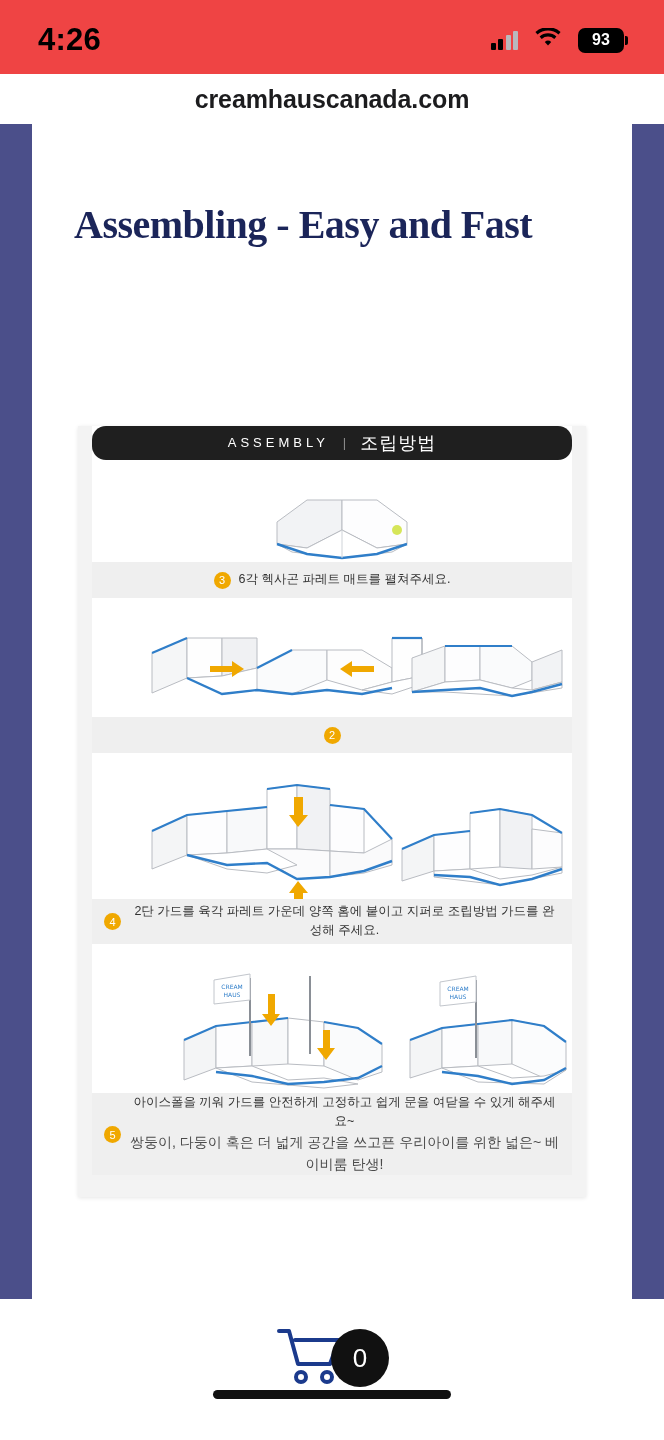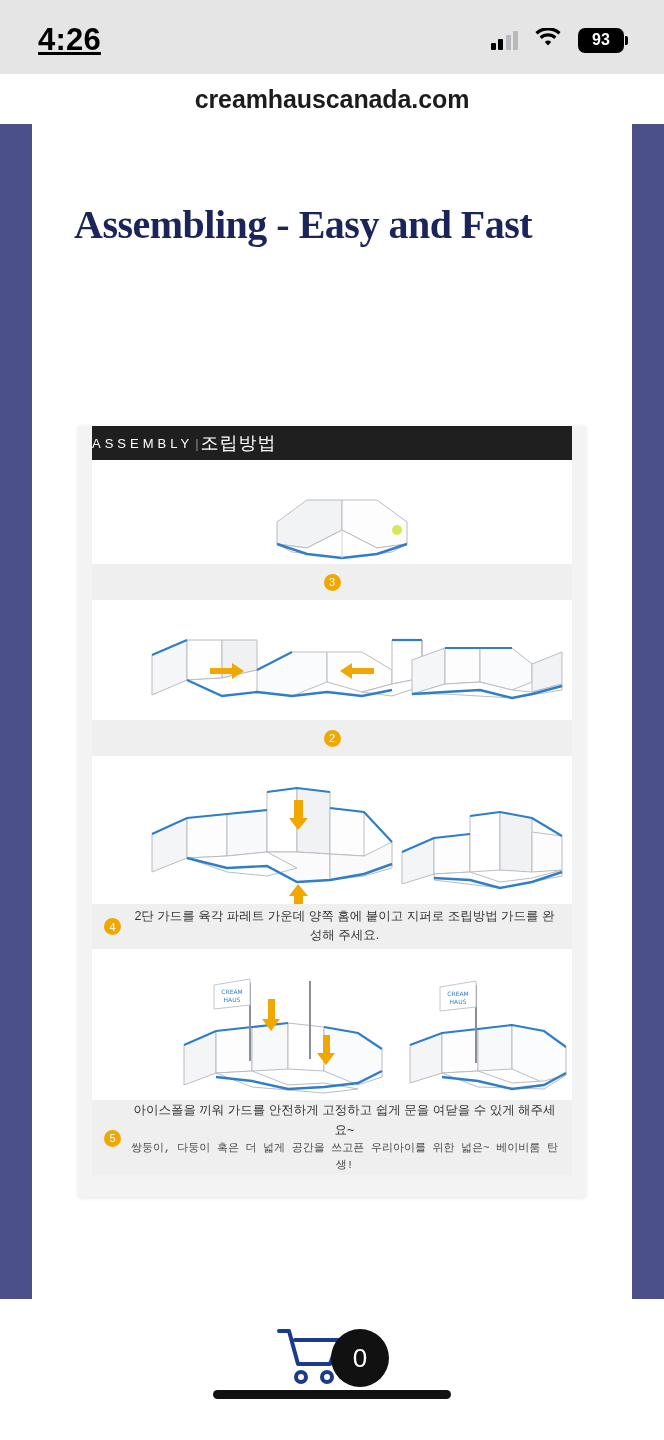--- a/index.html
+++ b/index.html
@@ -16,22 +16,21 @@
   }
 
   
   .status-bar {
     height: 74px;
     display: flex;
     align-items: center;
     justify-content: space-between;
     padding: 0 40px 0 38px;
     box-sizing: border-box;
-    background: #e5e5e5;
-    text-decoration: underline;
+    background: #ef4444;
   }
   .status-time {
     font-size: 31px;
     font-weight: 600;
     color: #000;
     letter-spacing: 0.2px;
     margin-top: 6px;
   }
   .status-right {
     display: flex;
@@ -137,22 +136,24 @@
     bottom: 22px;
     background: #ffffff;
     display: flex;
     flex-direction: column;
   }
   .assembly-header {
     background: #1f1f1f;
     height: 40px;
     display: flex;
     align-items: center;
-    gap: 2px;
+    justify-content: center;
+    gap: 14px;
     color: #ffffff;
+    border-radius: 14px;
   }
   .assembly-header .en {
     font-size: 13px;
     letter-spacing: 4px;
     font-weight: 500;
   }
   .assembly-header .divider {
     color: #8c8c8c;
     font-size: 13px;
   }
@@ -188,21 +189,21 @@
     align-items: center;
     justify-content: center;
     flex: 0 0 auto;
     margin-top: 1px;
   }
   .cap-text {
     font-size: 12.5px;
     color: #333333;
     line-height: 1.55;
   }
-  .cap-sub { font-size: 11px; color: #4a4a4a; display:block;font-family:Liberation Mono, monospace; }
+  .cap-sub { font-size: 14px; color: #4a4a4a; display:block; }
 
   
   .fig {
     width: 100%;
     display: block;
   }
 
   
   .bottom-bar {
     height: 118px;
@@ -290,20 +291,21 @@
               <polygon points="250,40 285,40 315,62 315,84 285,88 250,70" fill="#fdfdfe"></polygon>
               <polygon points="185,84 215,88 250,70 285,88 315,84 300,92 250,98 200,92" fill="#ffffff"></polygon>
             </g>
             <path d="M185,84 L215,94 L250,98 L285,94 L315,84" fill="none" stroke="#2f7ec9" stroke-width="2.6"></path>
             <path d="M250,70 L250,98" fill="none" stroke="#cfd3d8" stroke-width="1"></path>
             <circle cx="305" cy="70" r="5" fill="#cfe23c" opacity="0.85"></circle>
           </svg>
         </div>
         <div class="step-caption">
           <span class="badge">3</span>
+          <span class="cap-text">6각 헥사곤 파레트 매트를 펼쳐주세요.</span>
         </div>
 
         <div class="step-figure" style="height:140px">
           <svg class="fig" viewBox="0 0 480 140" width="100%" height="140">
 
             <g stroke="#b9bcc2" stroke-width="1">
               <polygon points="60,55 95,40 95,80 60,95" fill="#f5f6f7"></polygon>
               <polygon points="95,40 130,40 130,78 95,80" fill="#fefefe"></polygon>
               <polygon points="130,40 165,40 165,70 130,78" fill="#f0f1f3"></polygon>
               <polygon points="95,80 130,78 165,70 200,82 165,92 130,96" fill="#ffffff"></polygon>

